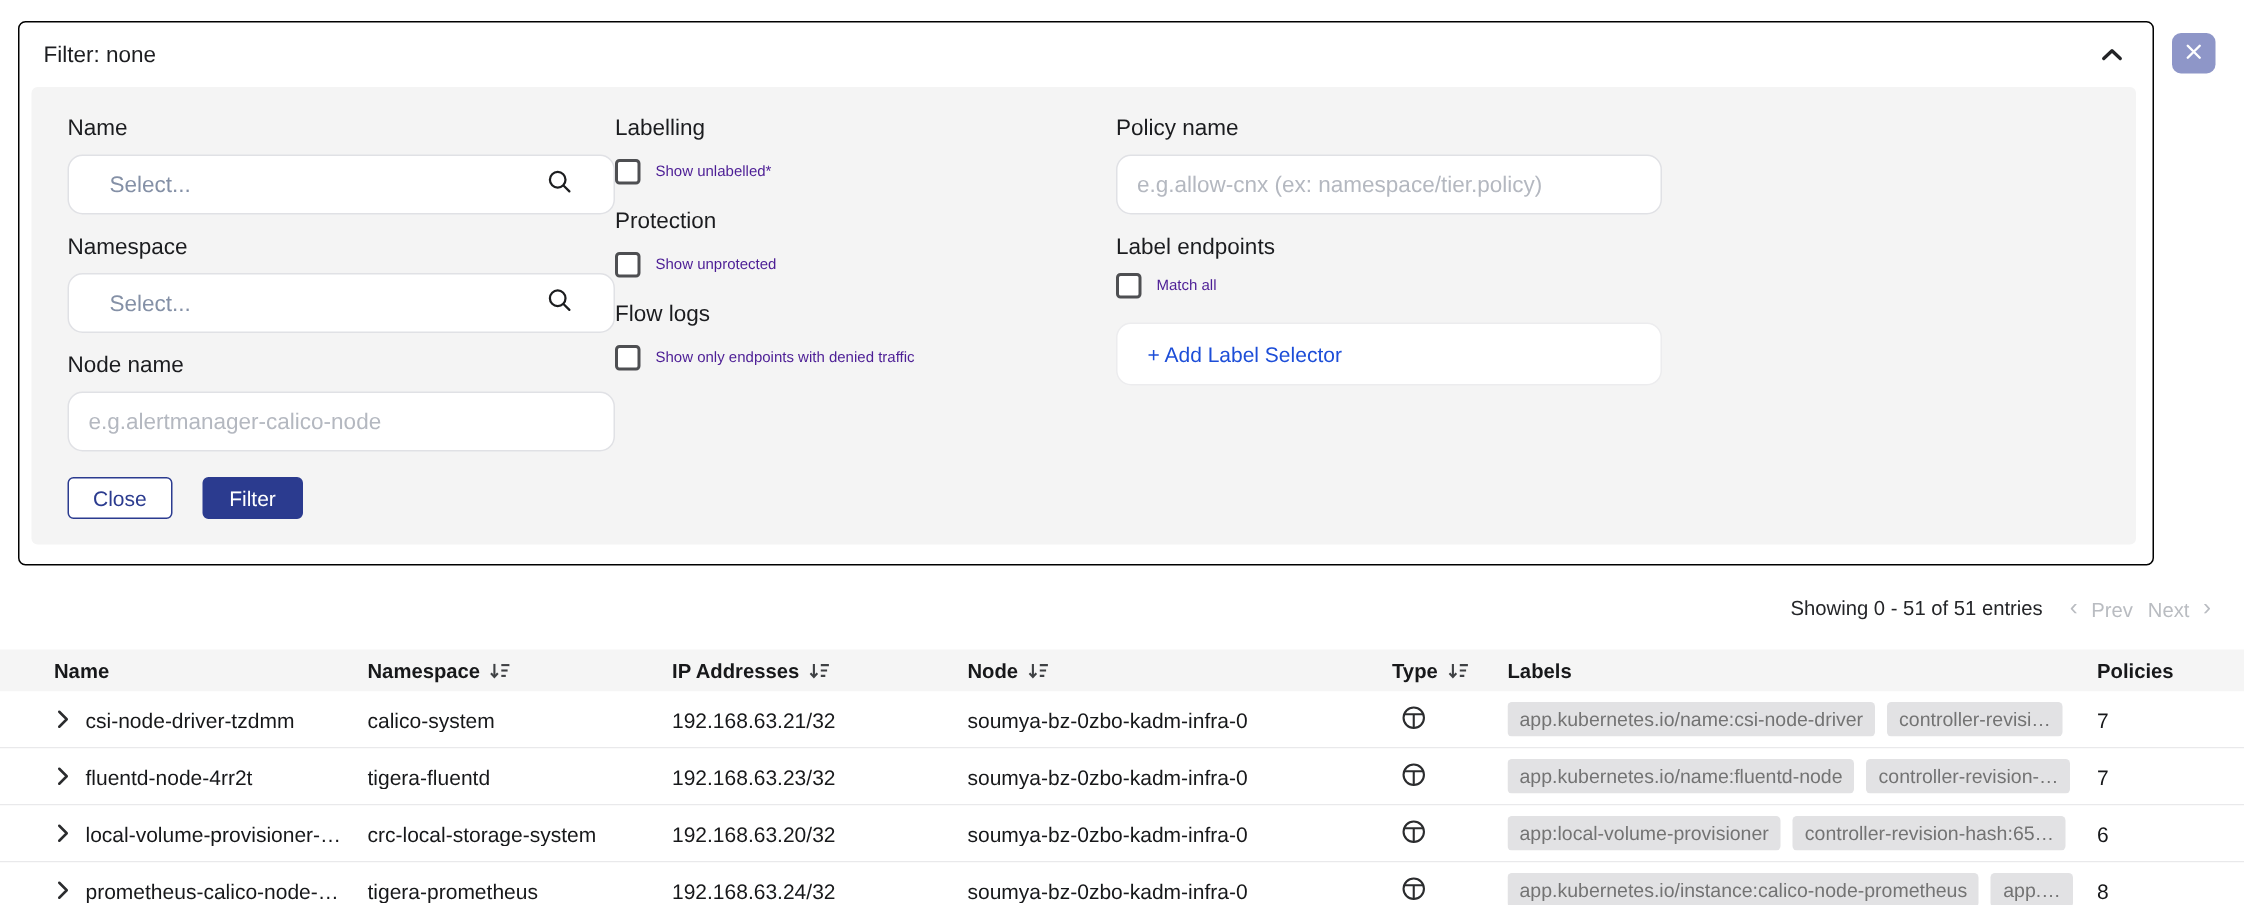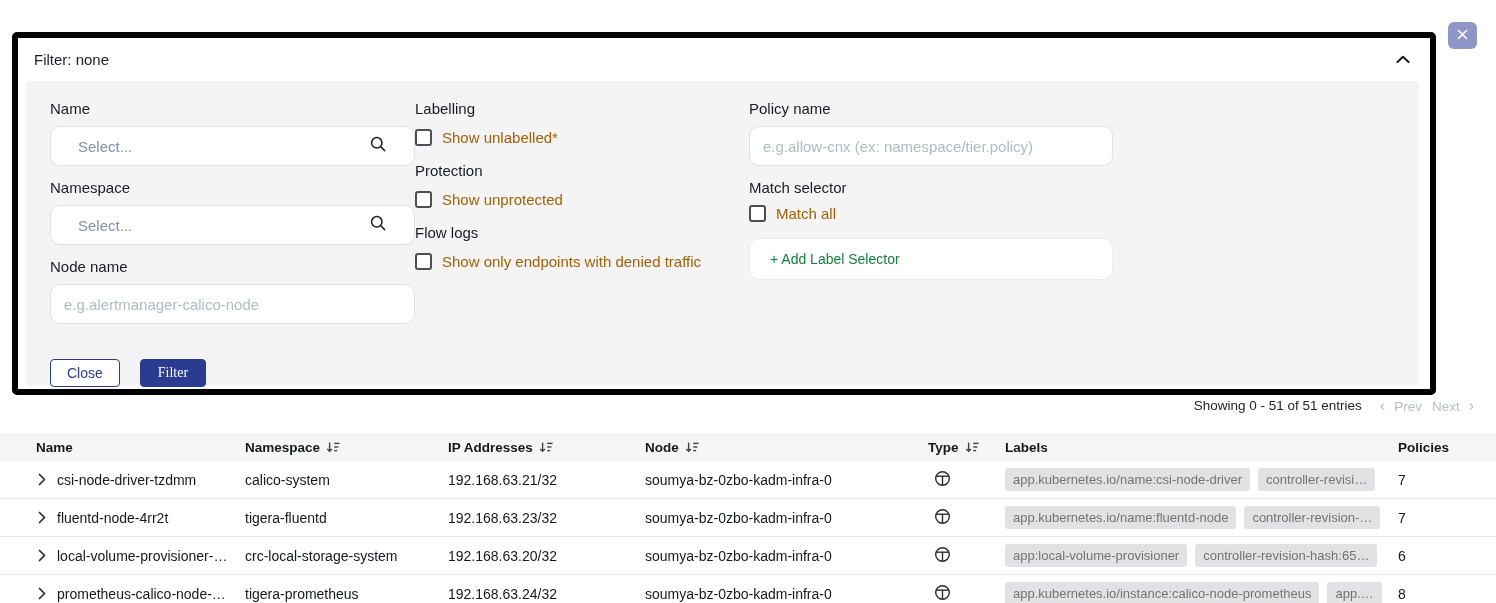--- a/index.html
+++ b/index.html
@@ -1,21 +1,21 @@
 <!DOCTYPE html>
 <html><head>
 <meta charset="utf-8">
 <style>
   * { box-sizing: border-box; margin: 0; padding: 0; }
   html,body { width:1496px; height:603px; background:#fff; overflow:hidden;
     font-family:"Liberation Sans", sans-serif; color:#1b1c1f; }
 
   
-  .filter-card { position:absolute; left:12px; top:32px; width:1424px; height:363px;
-    background:#fff; border:6px solid #000000; border-radius:5px; }
+  .filter-card { position:absolute; left:12px; top:14px; width:1424px; height:363px;
+    background:#fff; border:1px solid #000000; border-radius:5px; }
   .card-header { height:43px; display:flex; align-items:center; justify-content:space-between;
     padding:0 20px 0 16px; }
   .card-title { font-size:15px; font-weight:500; color:#1d1e21; }
   .collapse-btn { background:none; border:none; cursor:pointer; display:flex; align-items:center; }
   .close-x { position:absolute; left:1448px; top:22px; width:29px; height:27px;
     background:#8e96c8; border:none; border-radius:6px; cursor:pointer;
     display:flex; align-items:center; justify-content:center; }
 
   .panel { margin:0 11px 0 8px; height:305px; background:#f4f4f4; border-radius:4px;
     padding:19px 0 0 24px; display:flex; }
@@ -32,32 +32,32 @@
   .select-placeholder { font-size:15px; color:#8490a6; }
 
   .text-input { width:100%; height:40px; background:#fff; border:1px solid #e0e1e5; border-radius:10px;
     padding:0 13px; font-size:15px; color:#1b1c1f; margin-bottom:13px;
     font-family:"Liberation Sans", sans-serif; outline:none; }
   .text-input::placeholder { color:#b4b8c0; }
 
   .cb-row { display:flex; align-items:center; margin-bottom:16px; cursor:pointer; }
   .checkbox { width:17px; height:17px; background:#fff; border:2px solid #4e4f52; border-radius:3px;
     flex:none; }
-  .cb-label { font-size:15px; color:#a16207; margin-left:10px; }
-
-  .btn-row { display:flex; margin-top:22px; }
+  .cb-label { font-size:10px; color:#4c1d95; margin-left:10px; }
+
+  .btn-row { display:flex; margin-top:4px; }
   .btn-close { padding:5px 16px; font-size:14px; color:#2b3b8f; background:#fff;
     border:1px solid #2b3b8f; border-radius:4px; cursor:pointer;
     font-family:"Liberation Sans", sans-serif; }
   .btn-filter { padding:5px 17px; font-size:14px; color:#fff; background:#2b3b8f;
     border:1px solid #2b3b8f; border-radius:4px; margin-left:20px; cursor:pointer;
-    font-family:Liberation Serif, serif; }
+    font-family:Liberation Sans, sans-serif; }
 
   .add-selector-btn { width:100%; height:42px; background:#fff; border:1px solid #ececee;
-    border-radius:10px; text-align:left; padding:0 20px; font-size:14px; color:#15803d;
+    border-radius:10px; text-align:left; padding:0 20px; font-size:14px; color:#1d4ed8;
     cursor:pointer; font-family:"Liberation Sans", sans-serif; }
 
   
   .pagination { position:absolute; top:398px; right:18px; display:flex; 
     font-size:13.5px; }
   .page-summary { color:#242528; margin-right:14px; }
   .page-nav { color:#b9bcc1; display:flex; align-items:center; }
   .page-nav .chev { font-size:16px; line-height:1; padding:0 4px; cursor:default; }
   .page-link { margin:0 5px; font-weight:400; cursor:default; }
 
@@ -154,21 +154,21 @@
       <div class="cb-row">
         <span class="checkbox"></span>
         <span class="cb-label">Show only endpoints with denied traffic</span>
       </div>
     </div>
 
     <div class="col3">
       <span class="field-label">Policy name</span>
       <input class="text-input" type="text" placeholder="e.g.allow-cnx (ex: namespace/tier.policy)" style="">
 
-      <span class="field-label">Match selector</span>
+      <span class="field-label">Label endpoints</span>
       <div class="cb-row">
         <span class="checkbox"></span>
         <span class="cb-label">Match all</span>
       </div>
 
       <button class="add-selector-btn">+ Add Label Selector</button>
     </div>
   </div>
 </div>
 

